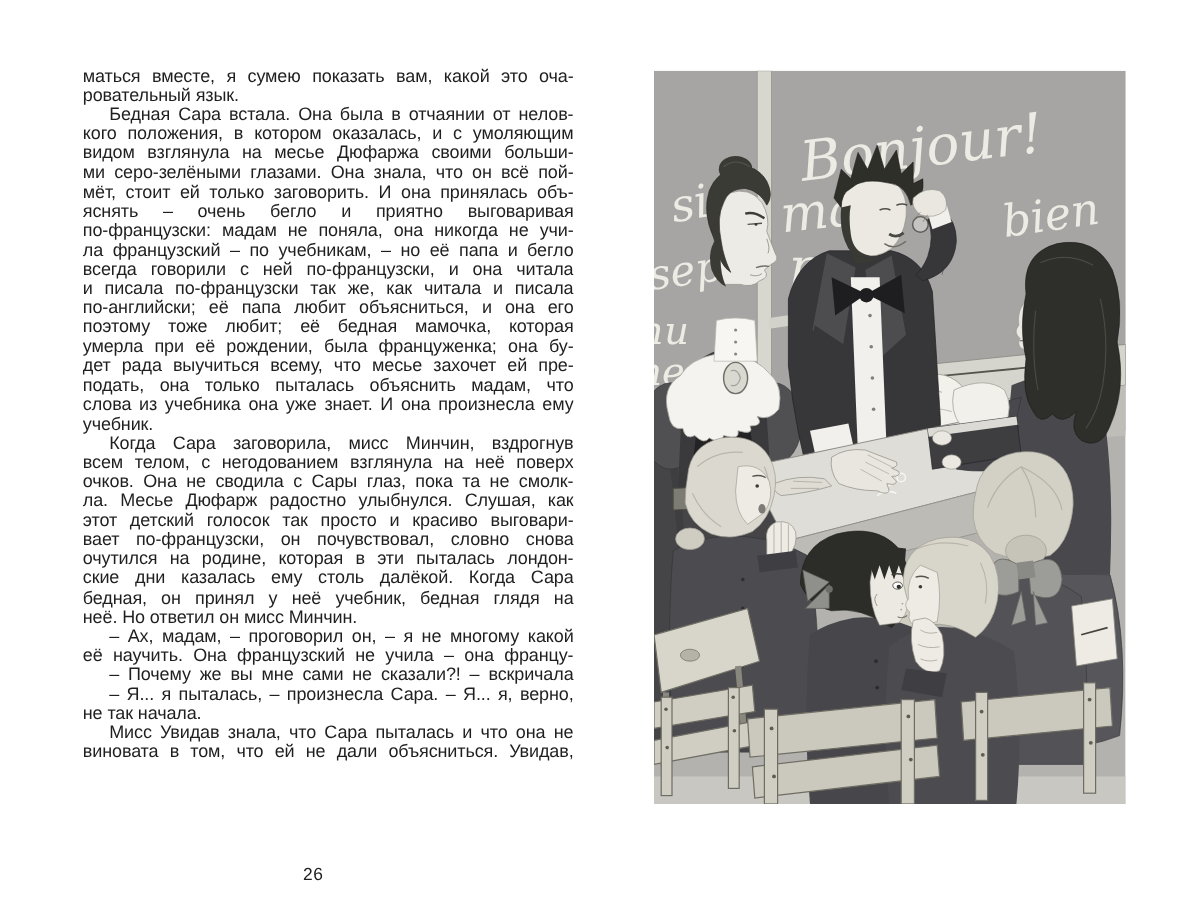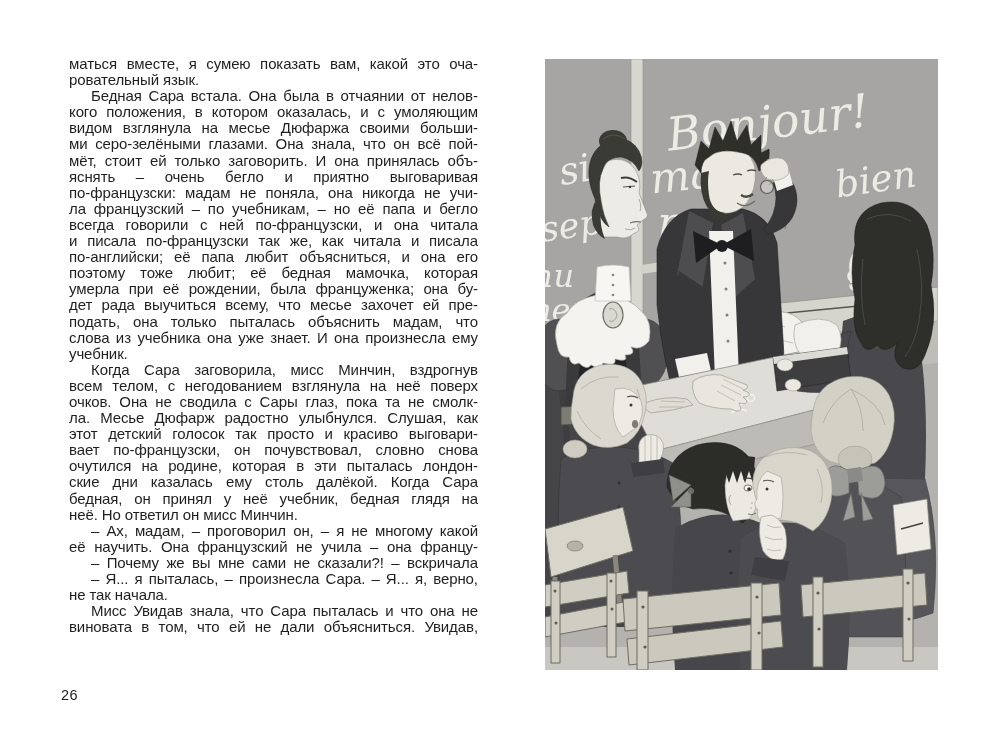--- a/index.html
+++ b/index.html
@@ -3,21 +3,21 @@
 <meta charset="utf-8">
 <style>
   html,body{margin:0;padding:0;background:#ffffff;}
   .spread{position:relative;width:1001px;height:751px;background:#ffffff;overflow:hidden;
           font-family:"Liberation Sans","DejaVu Sans",sans-serif;color:#1f1f1f;}
   .text-column{position:absolute;left:69px;top:56px;width:409px;overflow:hidden;}
   .line{height:16.1px;line-height:16.1px;font-size:15px;letter-spacing:-0.1px;white-space:nowrap;}
   .line.just{display:flex;justify-content:space-between;white-space:normal;}
   .line.indent{padding-left:22px;}
   .line.last{text-align:left;}
-  .page-number{position:absolute;left:61px;top:687px;width:400px;
+  .page-number{position:absolute;left:61px;top:721px;width:400px;text-align:center;
                font-size:14.5px;letter-spacing:0.5px;}
   .illustration-box{position:absolute;left:545px;top:59px;width:393px;height:611px;}
   svg text.chalk{font-family:"DejaVu Serif","Liberation Serif",serif;font-style:italic;
                  fill:#f1f0e8;opacity:0.95;}
 </style>
 </head>
 <body>
 
 <div class="spread">
 

